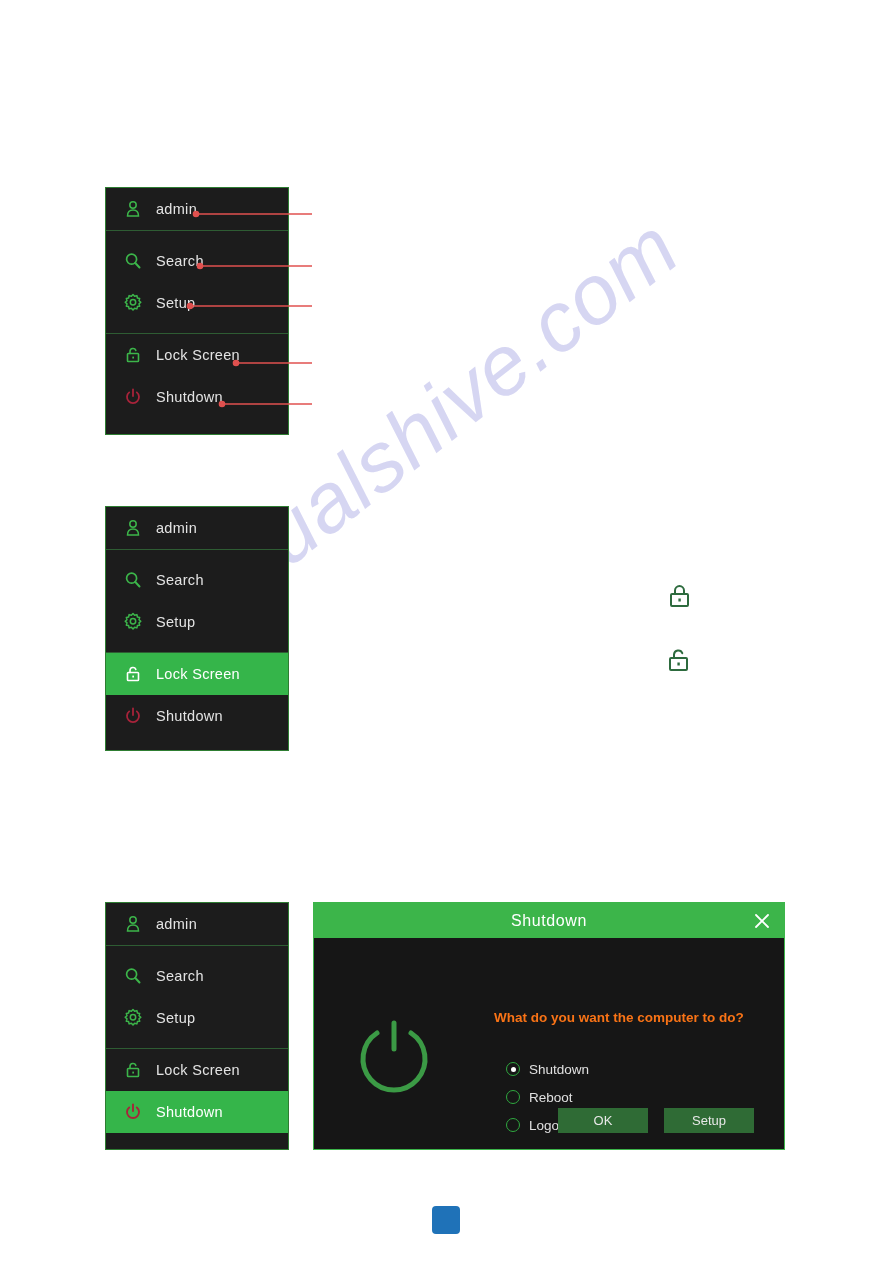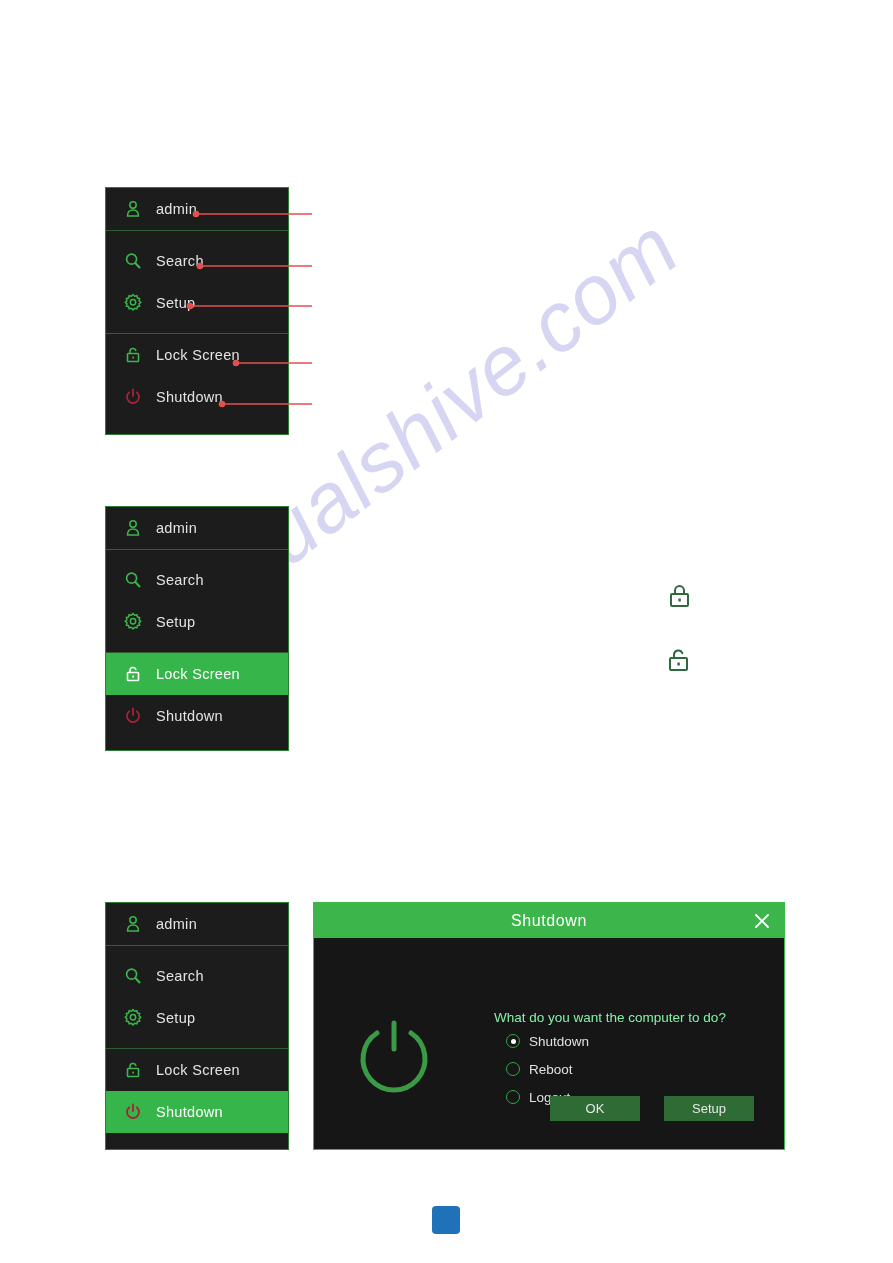--- a/index.html
+++ b/index.html
@@ -157,24 +157,25 @@
     left: 37px;
     top: 78px;
   }
   .dialog-right {
     position: absolute;
     left: 180px;
     top: 72px;
     width: 280px;
   }
   .dialog-question {
-    color: #86efac;
+    color: #f97316;
     font-size: 13.5px;
-    margin-bottom: 2px;
+    margin-bottom: 30px;
     white-space: nowrap;
+    font-weight: bold;
   }
   .radio-row {
     display: flex;
     align-items: center;
     height: 28px;
     margin-left: 12px;
     color: #e0e0e0;
     font-size: 13.5px;
   }
   .radio-mark {
@@ -192,23 +193,23 @@
     position: absolute;
     left: 50%; top: 50%;
     width: 5px; height: 5px;
     margin: -2.5px 0 0 -2.5px;
     border-radius: 50%;
     background: #ffffff;
   }
   .dialog-buttons {
     position: absolute;
     right: 30px;
-    bottom: 28px;
-    display: flex;
-    gap: 24px;
+    bottom: 16px;
+    display: flex;
+    gap: 16px;
     padding-left: 42px;
   }
   .dlg-btn {
     width: 90px;
     height: 25px;
     background: #2f6b35;
     border: none;
     color: #e8e8e8;
     font-size: 13px;
     font-family: "Liberation Sans", sans-serif;

